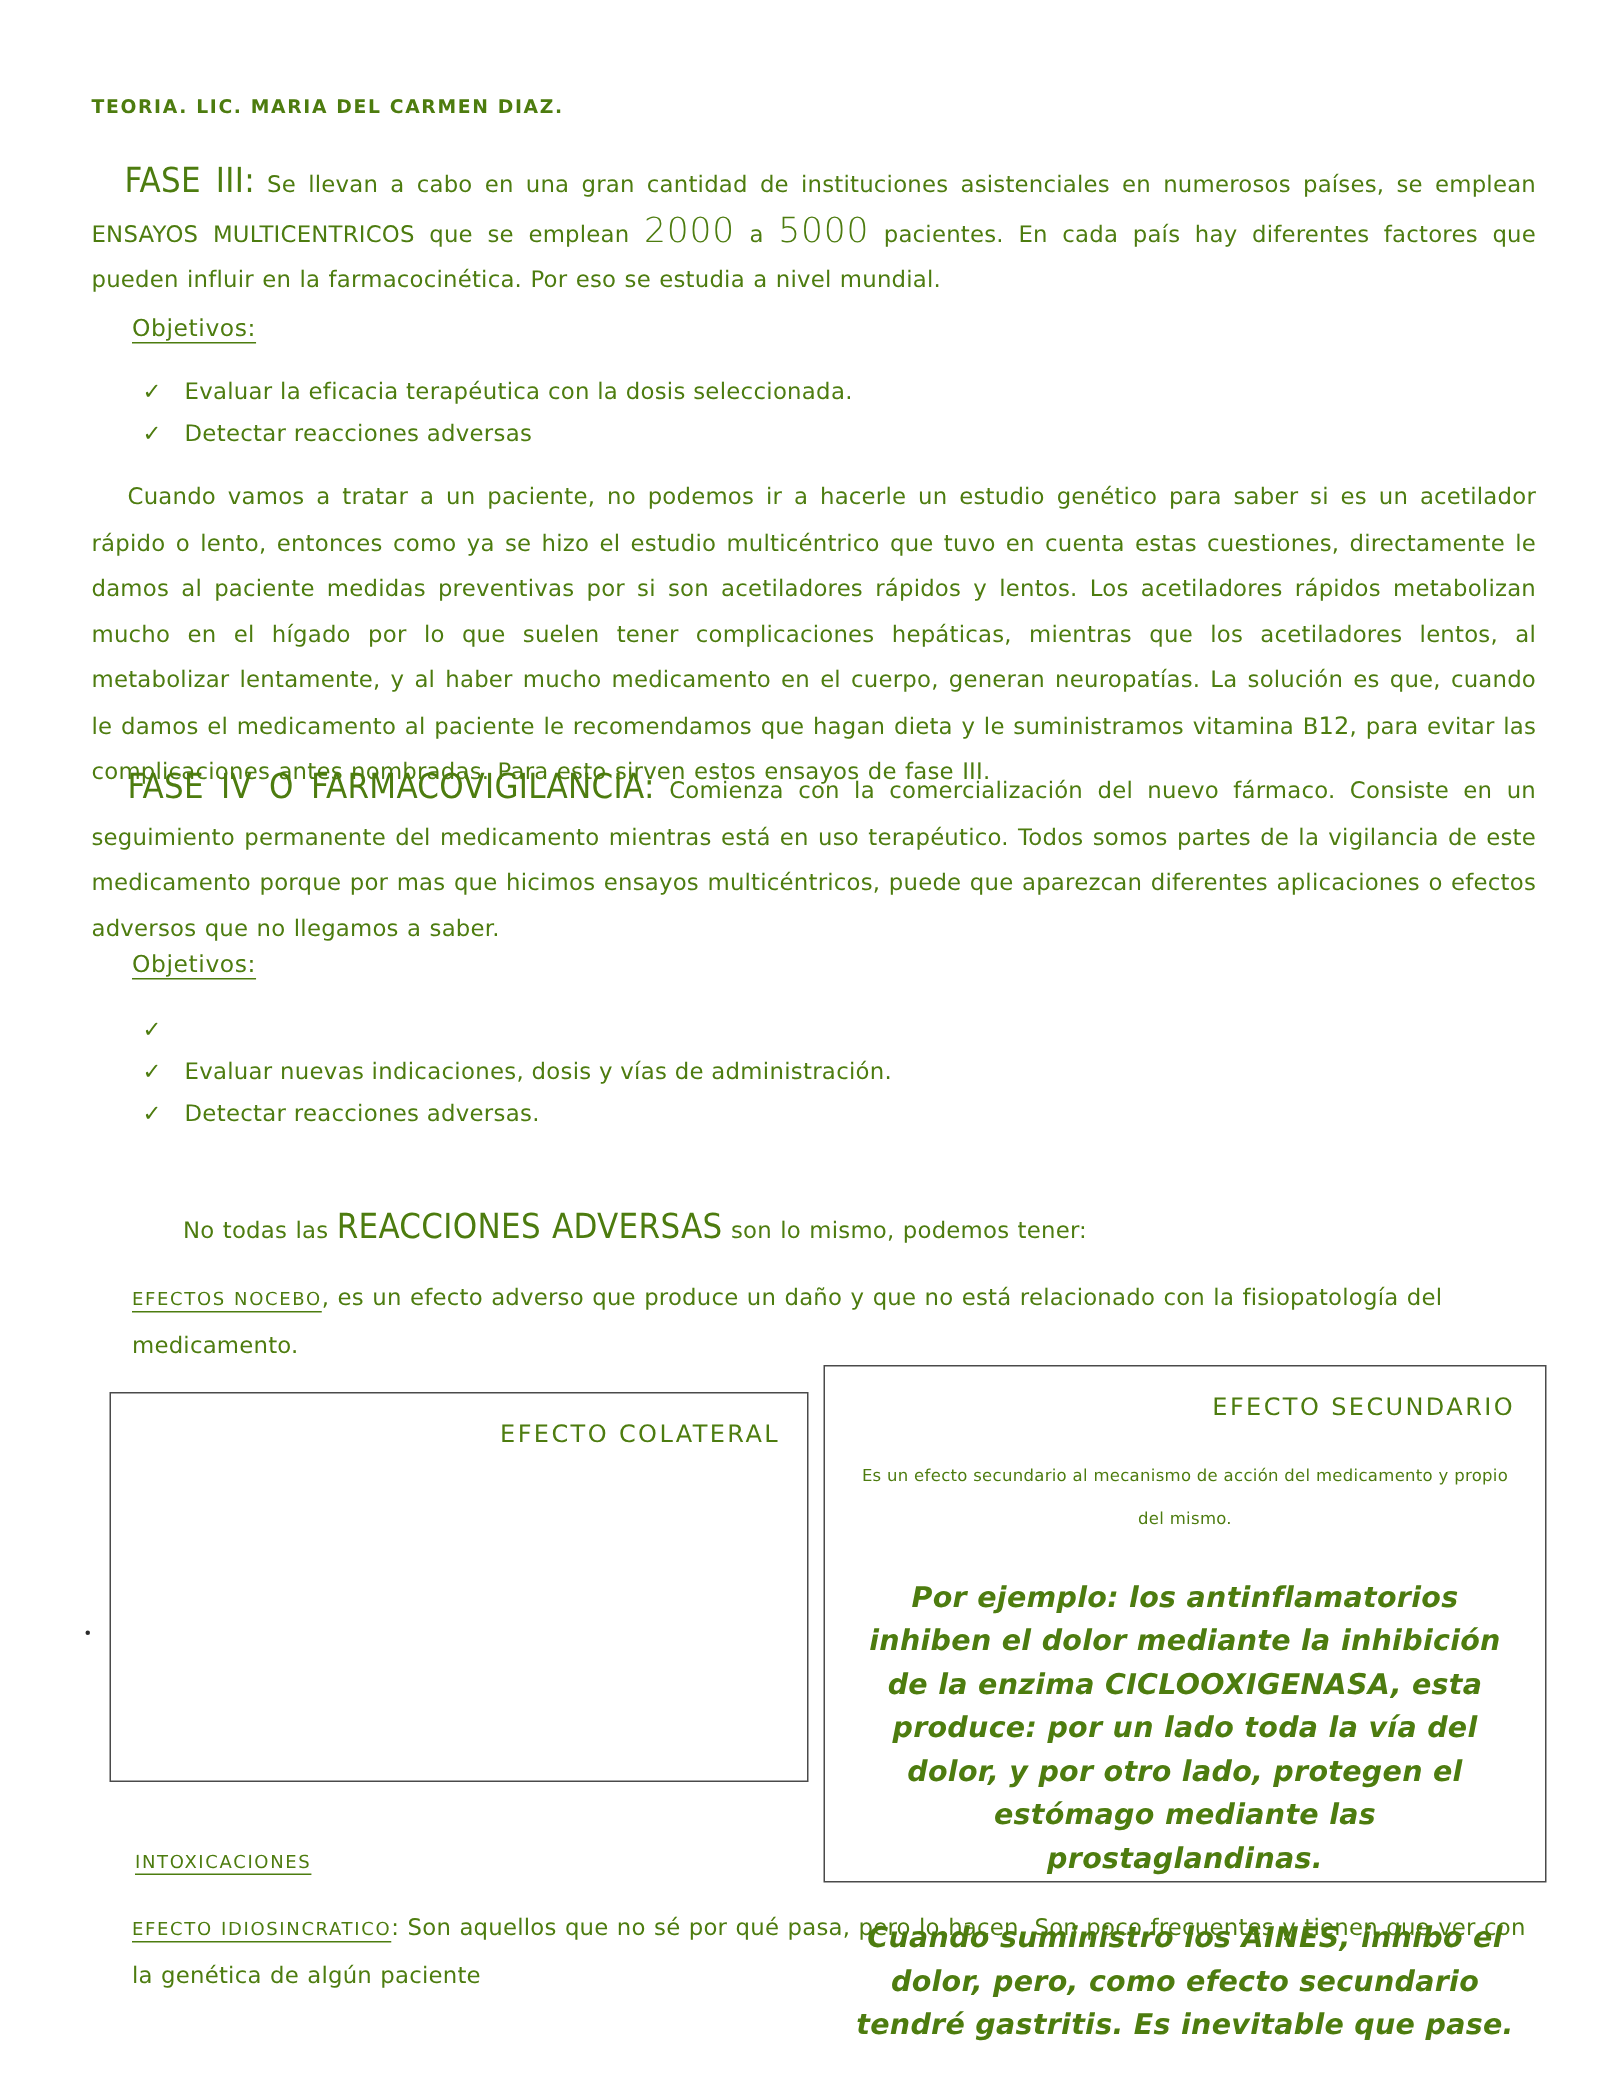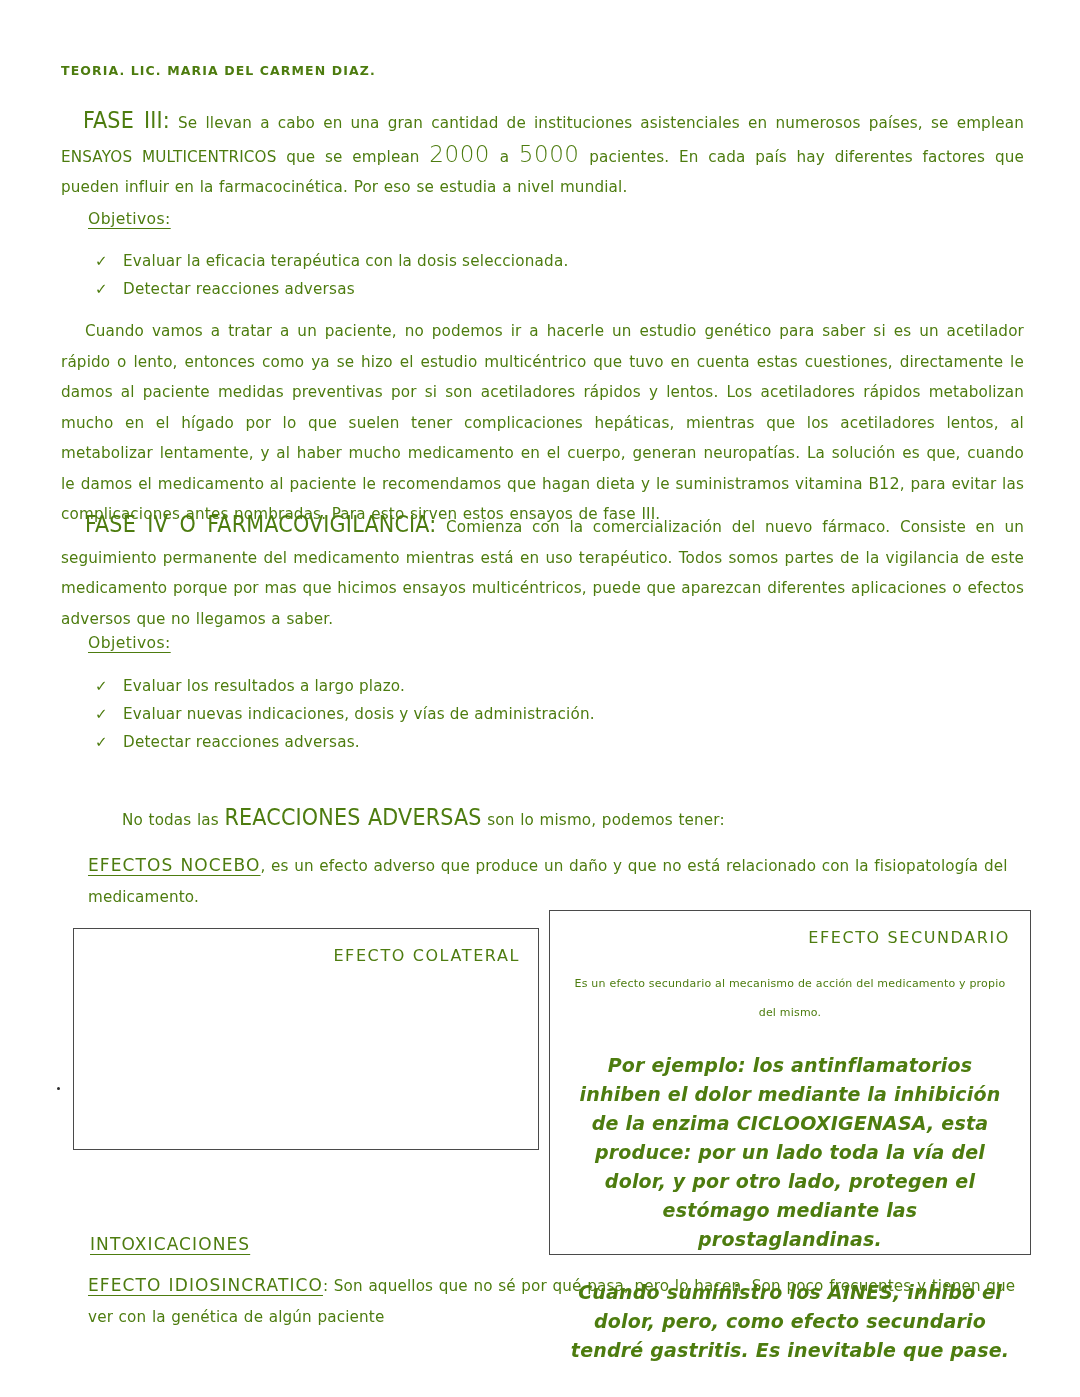--- a/index.html
+++ b/index.html
@@ -84,21 +84,21 @@
   }
 
   .underline-run {
     text-decoration: underline;
     text-underline-offset: 3.5px;
     text-decoration-thickness: 1.3px;
   }
 
   .caps-label {
     letter-spacing: 1.1px;
-    font-size: 17px;
+    font-size: 12px;
   }
 
   
   .box {
     position: absolute;
     border: 1.4px solid #4a4a4a;
     background: #ffffff;
     box-sizing: border-box;
   }
   .box-title {
@@ -118,21 +118,21 @@
   .box-para.italic {
     font-style: italic;
     font-weight: 700;
     font-size: 19px;
   }
 
   #box-colateral {
     left: 73px;
     top: 928px;
     width: 466px;
-    height: 222px;
+    height: 260px;
     padding: 17px 18px 0 18px;
   }
   #box-secundario {
     left: 549px;
     top: 910px;
     width: 482px;
     height: 345px;
     padding: 17px 20px 0 20px;
   }
 
@@ -187,21 +187,20 @@
   </div>
 
   <div class="body-block" id="para-fase4">
     <span class="display">FASE IV O FARMACOVIGILANCIA:</span><span> Comienza con la comercialización del nuevo fármaco. Consiste en un seguimiento permanente del medicamento mientras está en uso terapéutico. Todos somos partes de la vigilancia de este medicamento porque por mas que hicimos ensayos multicéntricos, puede que aparezcan diferentes aplicaciones o efectos adversos que no llegamos a saber.</span>
   </div>
 
   <div class="section-label" id="label-obj-2">Objetivos:</div>
   <div class="bullet-list" id="list-obj-2">
     <div class="bullet-row">
       <span class="check">✓</span>
-      <span>Evaluar los resultados a largo plazo.</span>
     </div>
     <div class="bullet-row">
       <span class="check">✓</span>
       <span>Evaluar nuevas indicaciones, dosis y vías de administración.</span>
     </div>
     <div class="bullet-row">
       <span class="check">✓</span>
       <span>Detectar reacciones adversas.</span>
     </div>
   </div>

